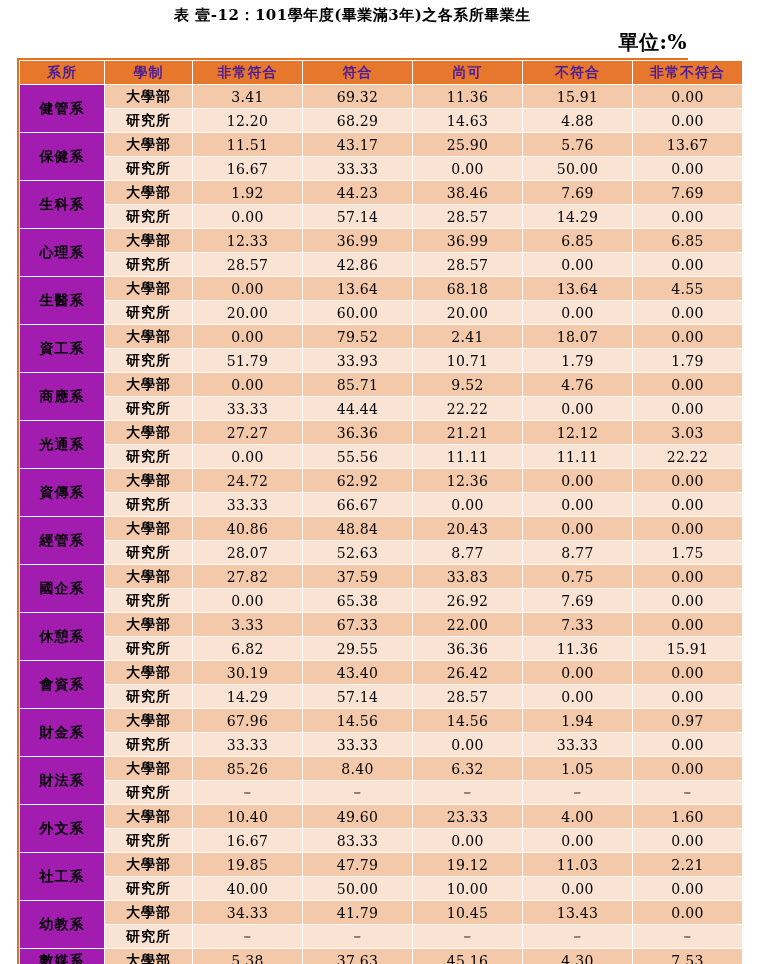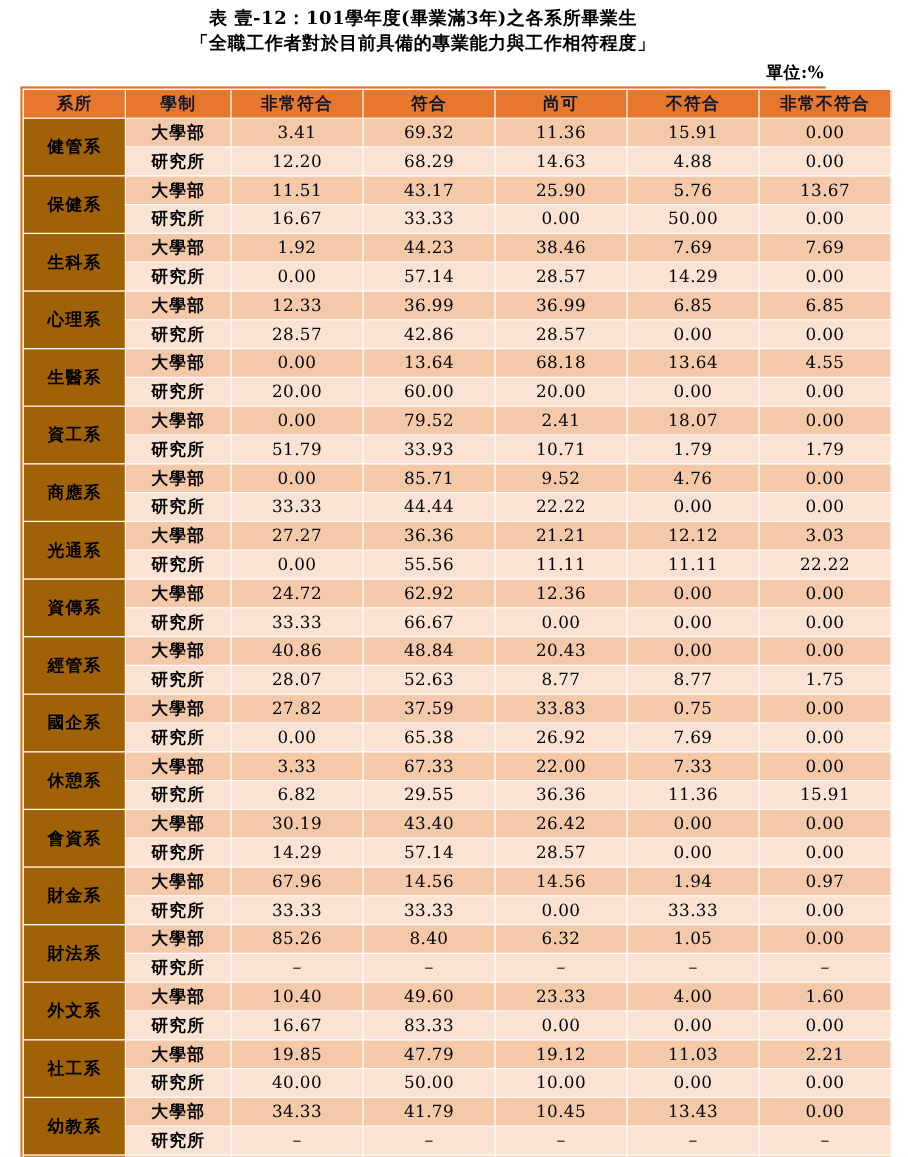--- a/index.html
+++ b/index.html
@@ -39,21 +39,21 @@
   
   .unit-row {
     text-align: right;
     padding-right: 18px;
     margin-top: 3px;
     margin-bottom: 2px;
   }
   .unit-label {
     font-family: "DejaVu Serif", "Liberation Serif", serif;
     font-weight: bold;
-    font-size: 14px;
+    font-size: 20px;
     letter-spacing: 0.5px;
   }
 
   
   .table-wrap {
     margin: 0 17px;
     border: 2px solid #E2721F;
     box-sizing: border-box;
   }
   table.data-table {
@@ -72,30 +72,30 @@
     padding: 0;
     height: 23px;
     text-align: center;
     vertical-align: middle;
     font-size: 14px;
     font-family: "DejaVu Serif", "Liberation Serif", serif;
   }
 
   thead th {
     background: #E8772E;
-    color: #0f172a;
+    color: #4c1d95;
     font-weight: bold;
     height: 27px;
     font-size: 15px;
     letter-spacing: 1px;
     border: 1px solid #FFFFFF;
   }
 
   td.dept-cell {
-    background: #a16207;
+    background: #a21caf;
     font-weight: bold;
     font-size: 14.5px;
     letter-spacing: 1px;
     color: #000000;
     border-left: 1px solid #E8772E;
   }
 
   td.level-cell {
     font-weight: bold;
     font-size: 13.5px;
@@ -113,21 +113,20 @@
     letter-spacing: 0.3px;
   }
 </style>
 </head>
 <body>
 
 <div class="page">
 
   <div class="title-block">
     <div class="title-line">表 壹-12：101學年度(畢業滿3年)之各系所畢業生</div>
-    <div class="title-line">「全職工作者對於目前具備的專業能力與工作相符程度」</div>
   </div>
 
   <div class="unit-row">
     <span class="unit-label">單位:%</span>
   </div>
 
   <div class="table-wrap">
     <table class="data-table">
       <colgroup>
         <col class="c-dept">

